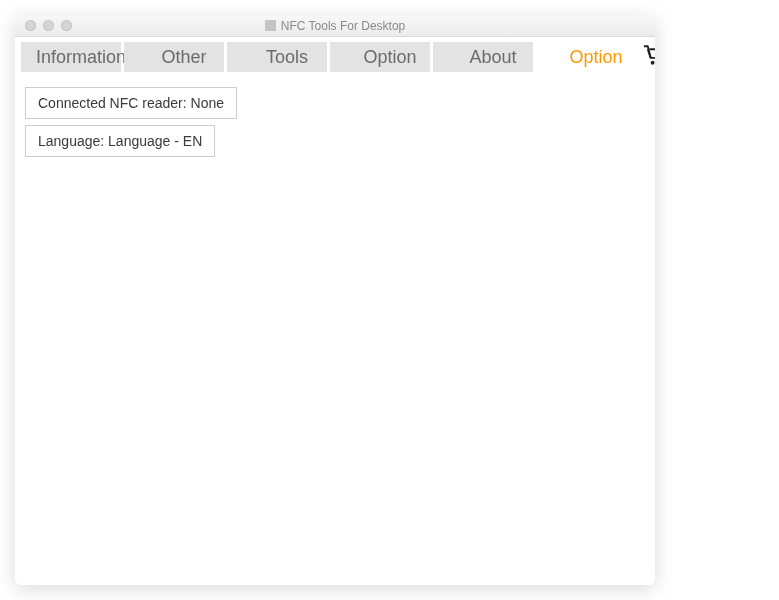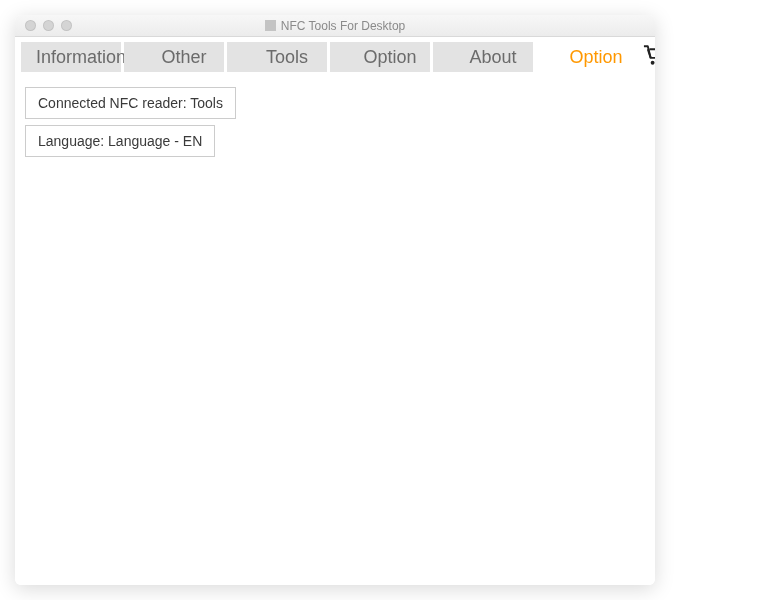--- a/index.html
+++ b/index.html
@@ -173,21 +173,21 @@
           <path d="M23 15 L26 6" stroke-linejoin="round"></path>
           <path d="M26 6 L28 3" stroke="#222" stroke-width="2"></path>
         </svg>
       </span>
     </div>
   </div>
 
   <div class="content">
     <div class="option-row">
       <div class="option-button">
-        <span>Connected NFC reader: Tools</span>
+        <span>Connected NFC reader: None</span>
       </div>
     </div>
     <div class="option-row">
       <div class="option-button">
         <span>Language: Language - EN</span>
       </div>
     </div>
   </div>
 </div>
 

